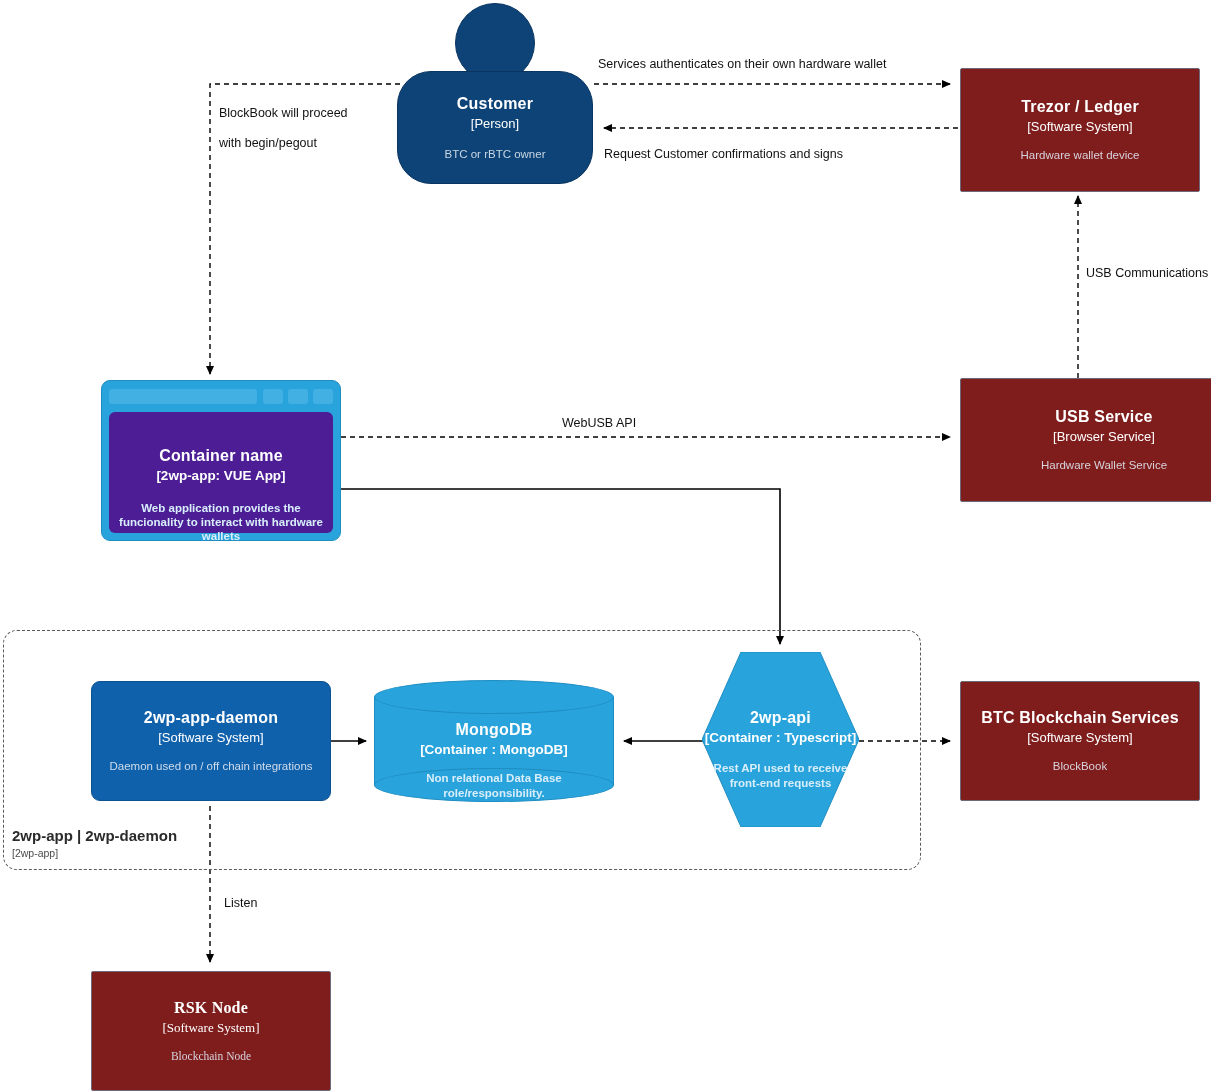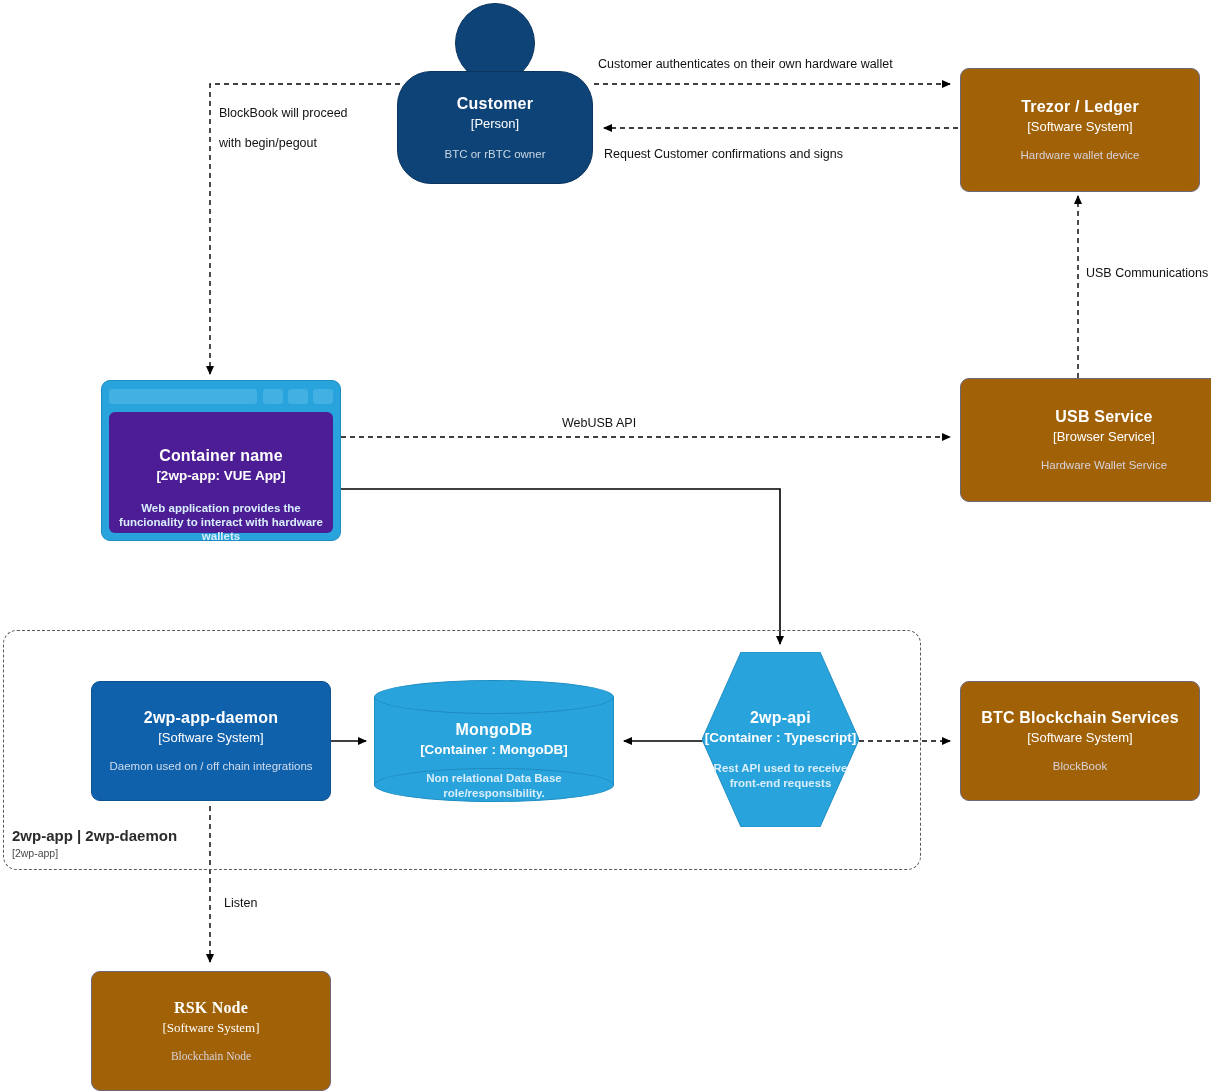--- a/index.html
+++ b/index.html
@@ -50,23 +50,23 @@
   .n-desc {
     font-size: 11.5px;
     line-height: 15px;
     margin-top: 12px;
     color: #e2e0e6;
     padding: 0 12px;
   }
 
   
   .sys-gray {
-    background: #a16207;
+    background: #7f1d1d;
     border: 1px solid #6f6879;
-    border-radius: 9px;
+    border-radius: 2px;
   }
   .sys-gray .n-desc { color: #d6d2dc; }
 
   .sys-blue {
     background: #1061ab;
     border: 1px solid #0d5291;
     border-radius: 9px;
   }
   .sys-blue .n-desc { color: #cfdced; }
 
@@ -297,21 +297,21 @@
       <path d="M 210 806 L 210 962" stroke="#000" stroke-width="1.4" fill="none" stroke-dasharray="5,4" marker-end="url(#arrow)"></path>
     </g>
   </svg>
 
   <div class="boundary" style="left:3px; top:630px; width:918px; height:240px;"></div>
   <div class="boundary-label" style="left:12px; top:826px; width:300px;">
     <div class="b-name">2wp-app | 2wp-daemon</div>
     <div class="b-tech">[2wp-app]</div>
   </div>
 
-  <div class="edge-label" style="left:598px; top:56px;">Customer authenticates on their own hardware wallet</div>
+  <div class="edge-label" style="left:598px; top:56px;">Services authenticates on their own hardware wallet</div>
   <div class="edge-label" style="left:604px; top:146px;">Request Customer confirmations and signs</div>
   <div class="edge-label" style="left:219px; top:105px;">BlockBook will proceed</div>
   <div class="edge-label" style="left:219px; top:135px;">with begin/pegout</div>
   <div class="edge-label" style="left:562px; top:415px;">WebUSB API</div>
   <div class="edge-label" style="left:1086px; top:265px;">USB Communications</div>
   <div class="edge-label" style="left:224px; top:895px;">Listen</div>
 
   <div class="person" style="left:397px; top:3px; width:196px; height:181px;">
     <div class="person-head"></div>
     <div class="person-body">

